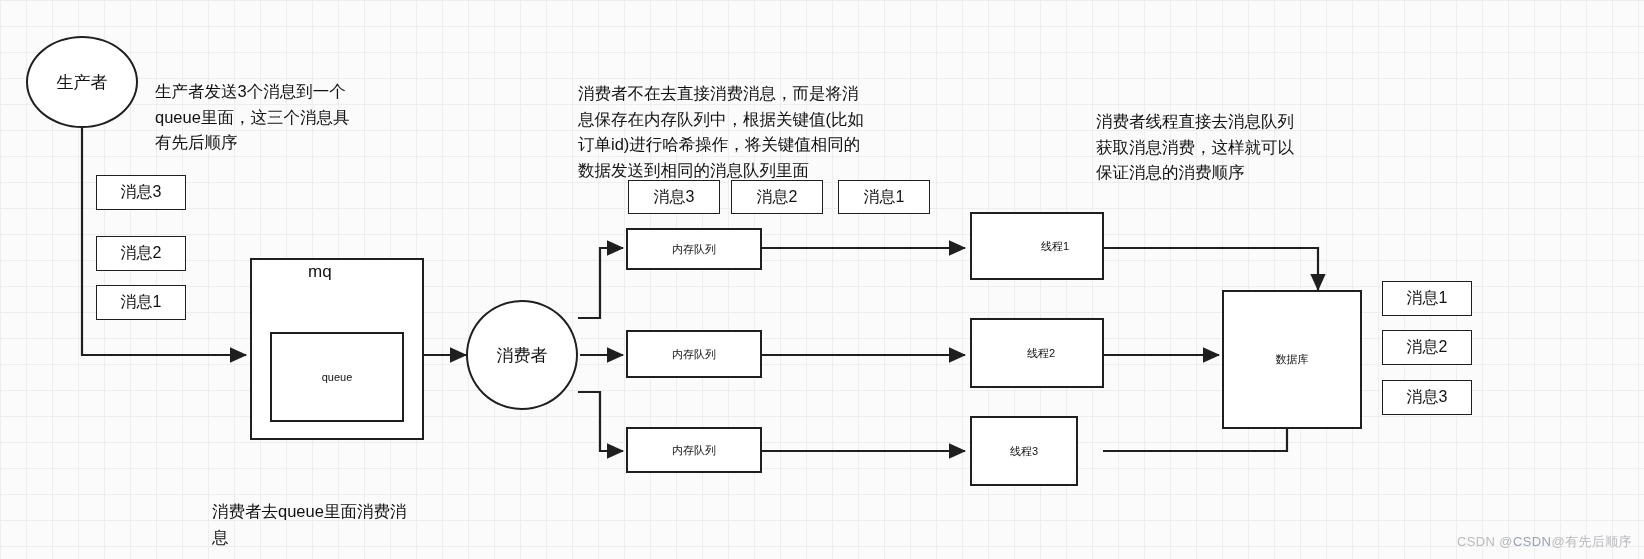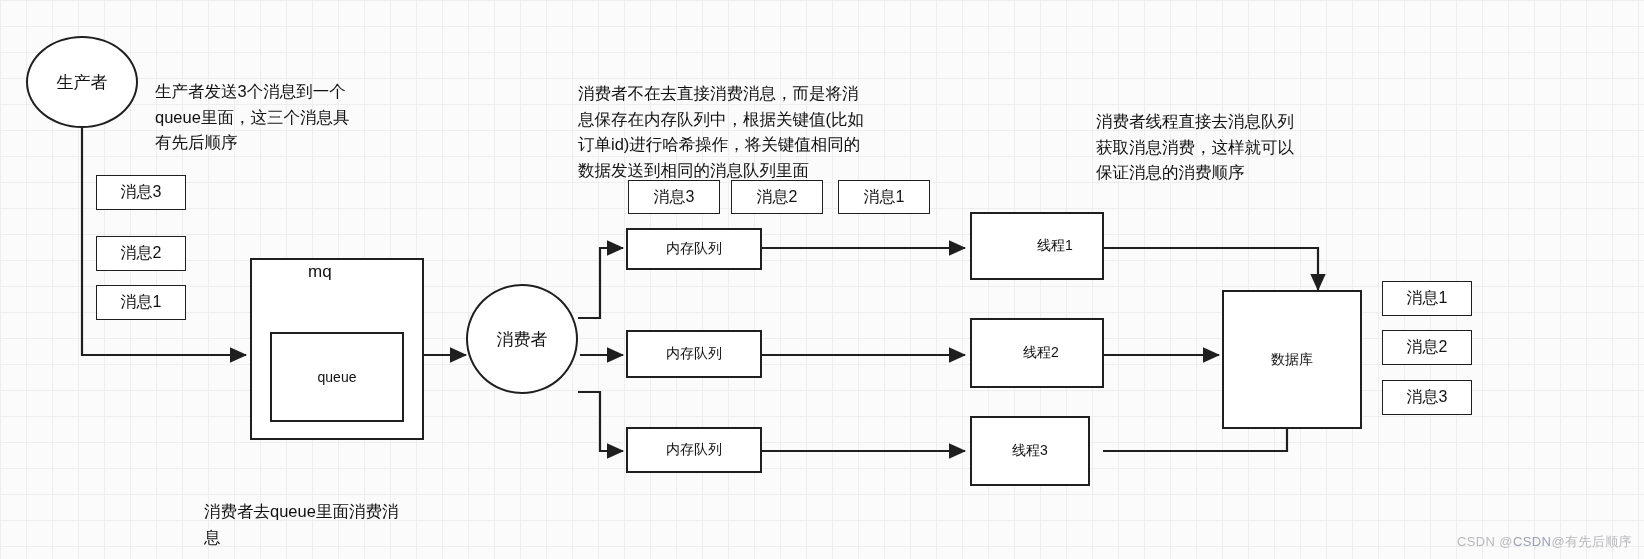--- a/index.html
+++ b/index.html
@@ -21,21 +21,21 @@
   }
   .node {
     position: absolute;
     box-sizing: border-box;
     border: 2px solid #1f1f1f;
     background: #ffffff;
     display: flex;
     align-items: center;
     justify-content: center;
     color: #111111;
-    font-size: 14px;
+    font-size: 11px;
     white-space: nowrap;
   }
   .node.small {
     font-size: 16px;
     border-width: 1.6px;
   }
   .circle {
     position: absolute;
     box-sizing: border-box;
     border: 2px solid #1f1f1f;
@@ -124,24 +124,24 @@
   <div class="node small" style="left:96px; top:285px; width:90px; height:35px;">
     <span>消息1</span>
   </div>
 
   <div class="node" style="left:250px; top:258px; width:174px; height:182px;"></div>
   <div class="mq-label" style="left:308px; top:262px;">mq</div>
   <div class="node" style="left:270px; top:332px; width:134px; height:90px;">
     <span>queue</span>
   </div>
 
-  <div class="note" style="left:204px; top:478px; width:280px;">消费者去queue里面消费消
+  <div class="note" style="left:212px; top:478px; width:280px;">消费者去queue里面消费消
 息</div>
 
-  <div class="circle" style="left:466px; top:284px; width:112px; height:110px;">
+  <div class="circle" style="left:466px; top:300px; width:112px; height:110px;">
     <span>消费者</span>
   </div>
 
   <div class="note" style="left:578px; top:60px; width:390px;">消费者不在去直接消费消息，而是将消
 息保存在内存队列中，根据关键值(比如
 订单id)进行哈希操作，将关键值相同的
 数据发送到相同的消息队列里面</div>
 
   <div class="node small" style="left:628px; top:180px; width:92px; height:34px;">
     <span>消息3</span>
@@ -162,21 +162,21 @@
   <div class="node" style="left:626px; top:427px; width:136px; height:46px;">
     <span>内存队列</span>
   </div>
 
   <div class="node" style="left:970px; top:212px; width:134px; height:68px;padding-left:36px;">
     <span>线程1</span>
   </div>
   <div class="node" style="left:970px; top:318px; width:134px; height:70px;padding-left:8px;">
     <span>线程2</span>
   </div>
-  <div class="node" style="left:970px; top:416px; width:120px; height:70px;">
+  <div class="node" style="left:970px; top:416px; width:108px; height:70px;">
     <span>线程3</span>
   </div>
 
   <div class="note" style="left:1096px; top:88px; width:300px;">消费者线程直接去消息队列
 获取消息消费，这样就可以
 保证消息的消费顺序</div>
 
   <div class="node" style="left:1222px; top:290px; width:140px; height:139px;">
     <span>数据库</span>
   </div>

